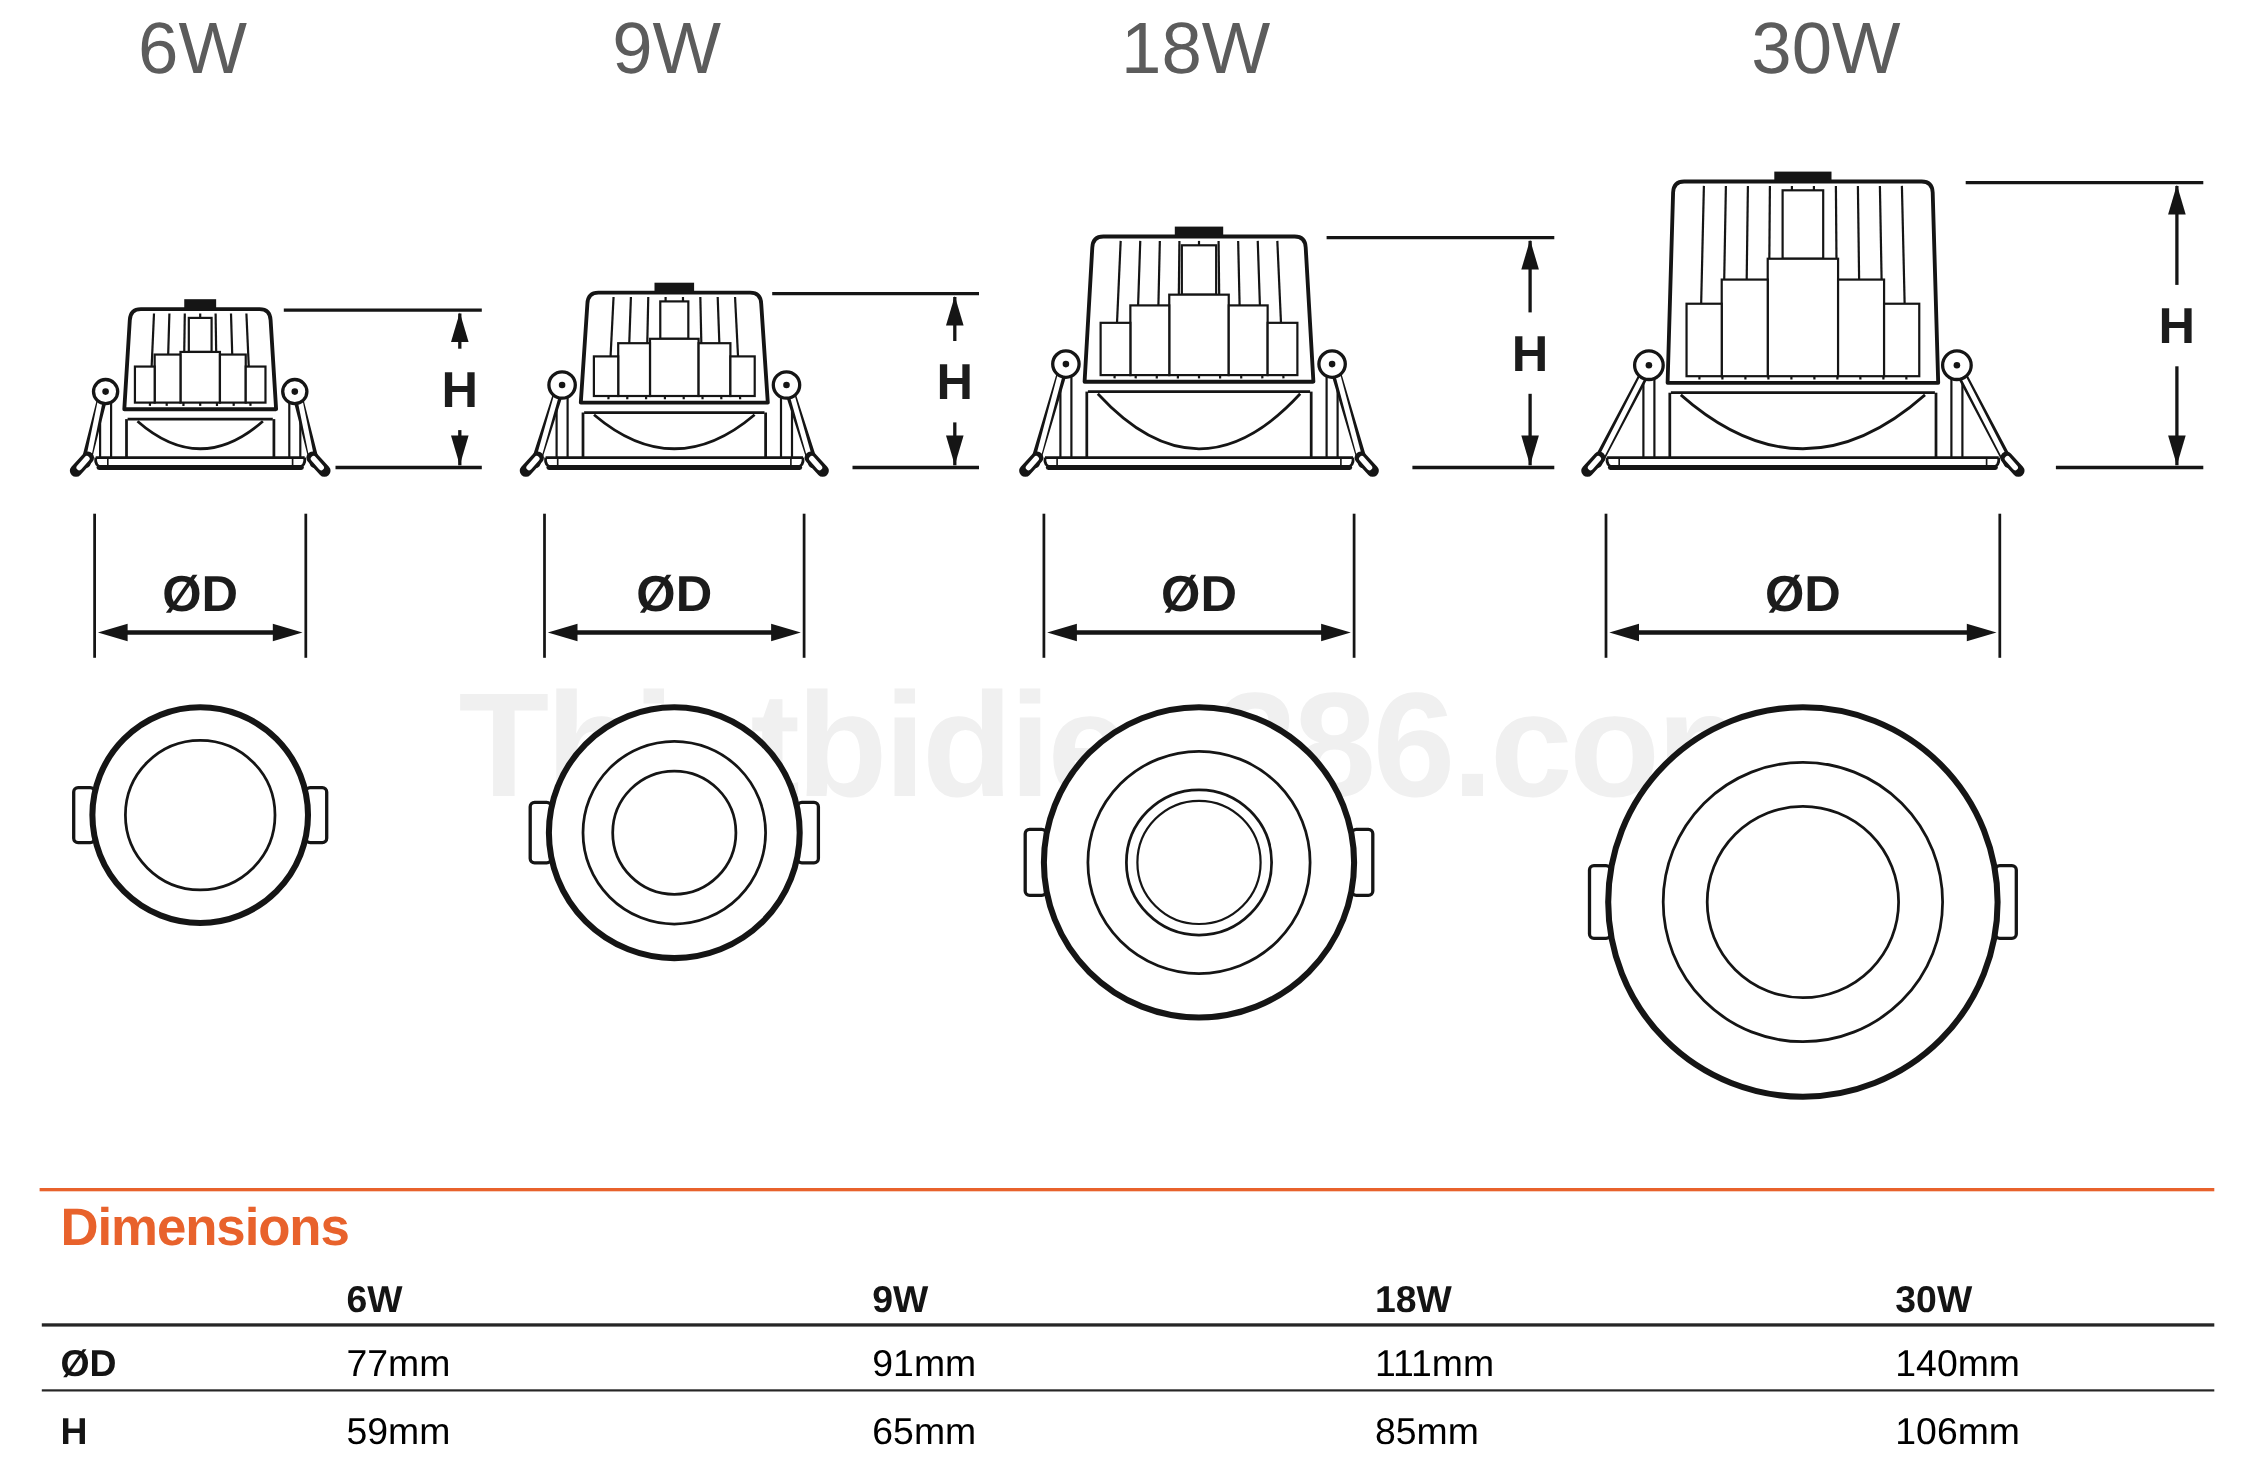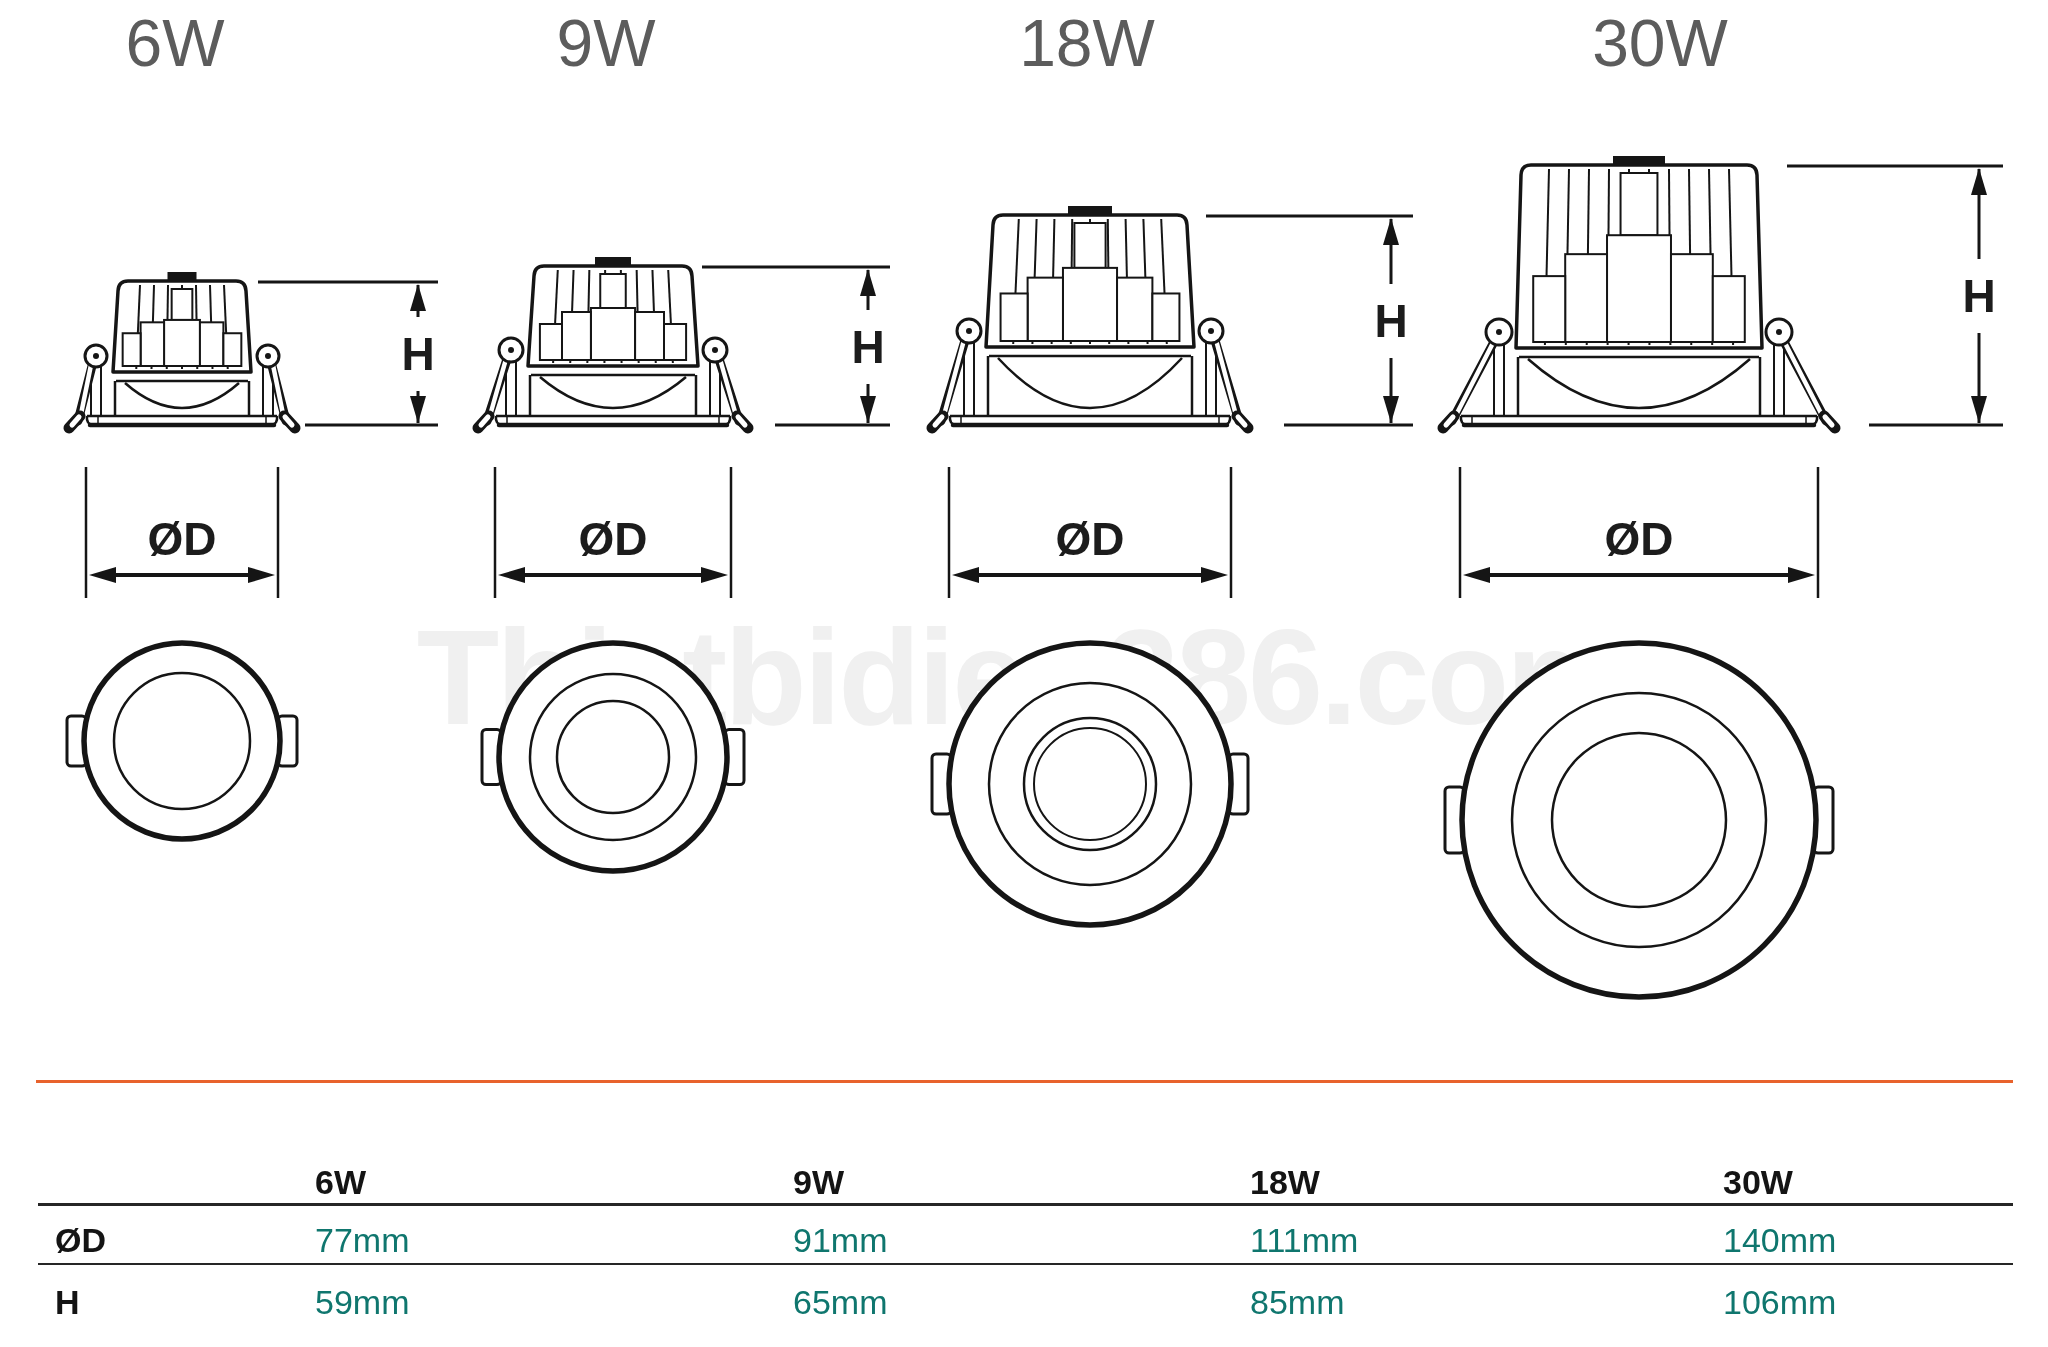--- a/index.html
+++ b/index.html
@@ -27,21 +27,21 @@
   .dim-label.h-label { background:#ffffff; padding:14px 6px; }
   .dim-label.d-label { background:#ffffff; padding:2px 4px; }
   .accent-rule { position:absolute; left:36px; top:1080px; width:1977px; height:3px; background:var(--accent); z-index:2; }
   .table-title {
     position:absolute; left:55px; top:1089px; font-size:48px; font-weight:700;
     color:var(--accent); letter-spacing:-1px; z-index:2;
   }
   .t-rule { position:absolute; left:38px; width:1975px; background:#262626; z-index:2; }
   .t-rule.r1 { top:1203px; height:3px; }
   .t-rule.r2 { top:1263px; height:2px; }
-  .t-cell { position:absolute; font-size:34px; color:#0f766e; z-index:2; white-space:nowrap; }
+  .t-cell { position:absolute; font-size:34px; color:#000000; z-index:2; white-space:nowrap; }
   .t-cell.head, .t-cell.rowlabel { font-weight:700; color:#141414; }
   .row-head  { top:1163px; }
   .row-d     { top:1221px; }
   .row-h     { top:1283px; }
   .col-0 { left:55px; } .col-1 { left:315px; } .col-2 { left:793px; }
   .col-3 { left:1250px; } .col-4 { left:1723px; }
 </style>
 </head>
 <body style="--accent: #e8622c; --ink: #151515; --muted: #5c5c5c; --wm: #f0f0f0;">
 
@@ -323,20 +323,21 @@
   <div class="dim-label h-label" style="left:868px;  top:347px;">H</div>
   <div class="dim-label h-label" style="left:1391px; top:321px;">H</div>
   <div class="dim-label h-label" style="left:1979px; top:296px;">H</div>
 
   <div class="dim-label d-label" style="left:182px;  top:539px;">ØD</div>
   <div class="dim-label d-label" style="left:613px;  top:539px;">ØD</div>
   <div class="dim-label d-label" style="left:1090px; top:539px;">ØD</div>
   <div class="dim-label d-label" style="left:1639px; top:539px;">ØD</div>
 
   <div class="accent-rule"></div>
+  <div class="table-title">Dimensions</div>
 
   <div class="t-cell head row-head col-1">6W</div>
   <div class="t-cell head row-head col-2">9W</div>
   <div class="t-cell head row-head col-3">18W</div>
   <div class="t-cell head row-head col-4">30W</div>
 
   <div class="t-rule r1"></div>
 
   <div class="t-cell rowlabel row-d col-0">ØD</div>
   <div class="t-cell row-d col-1">77mm</div>

